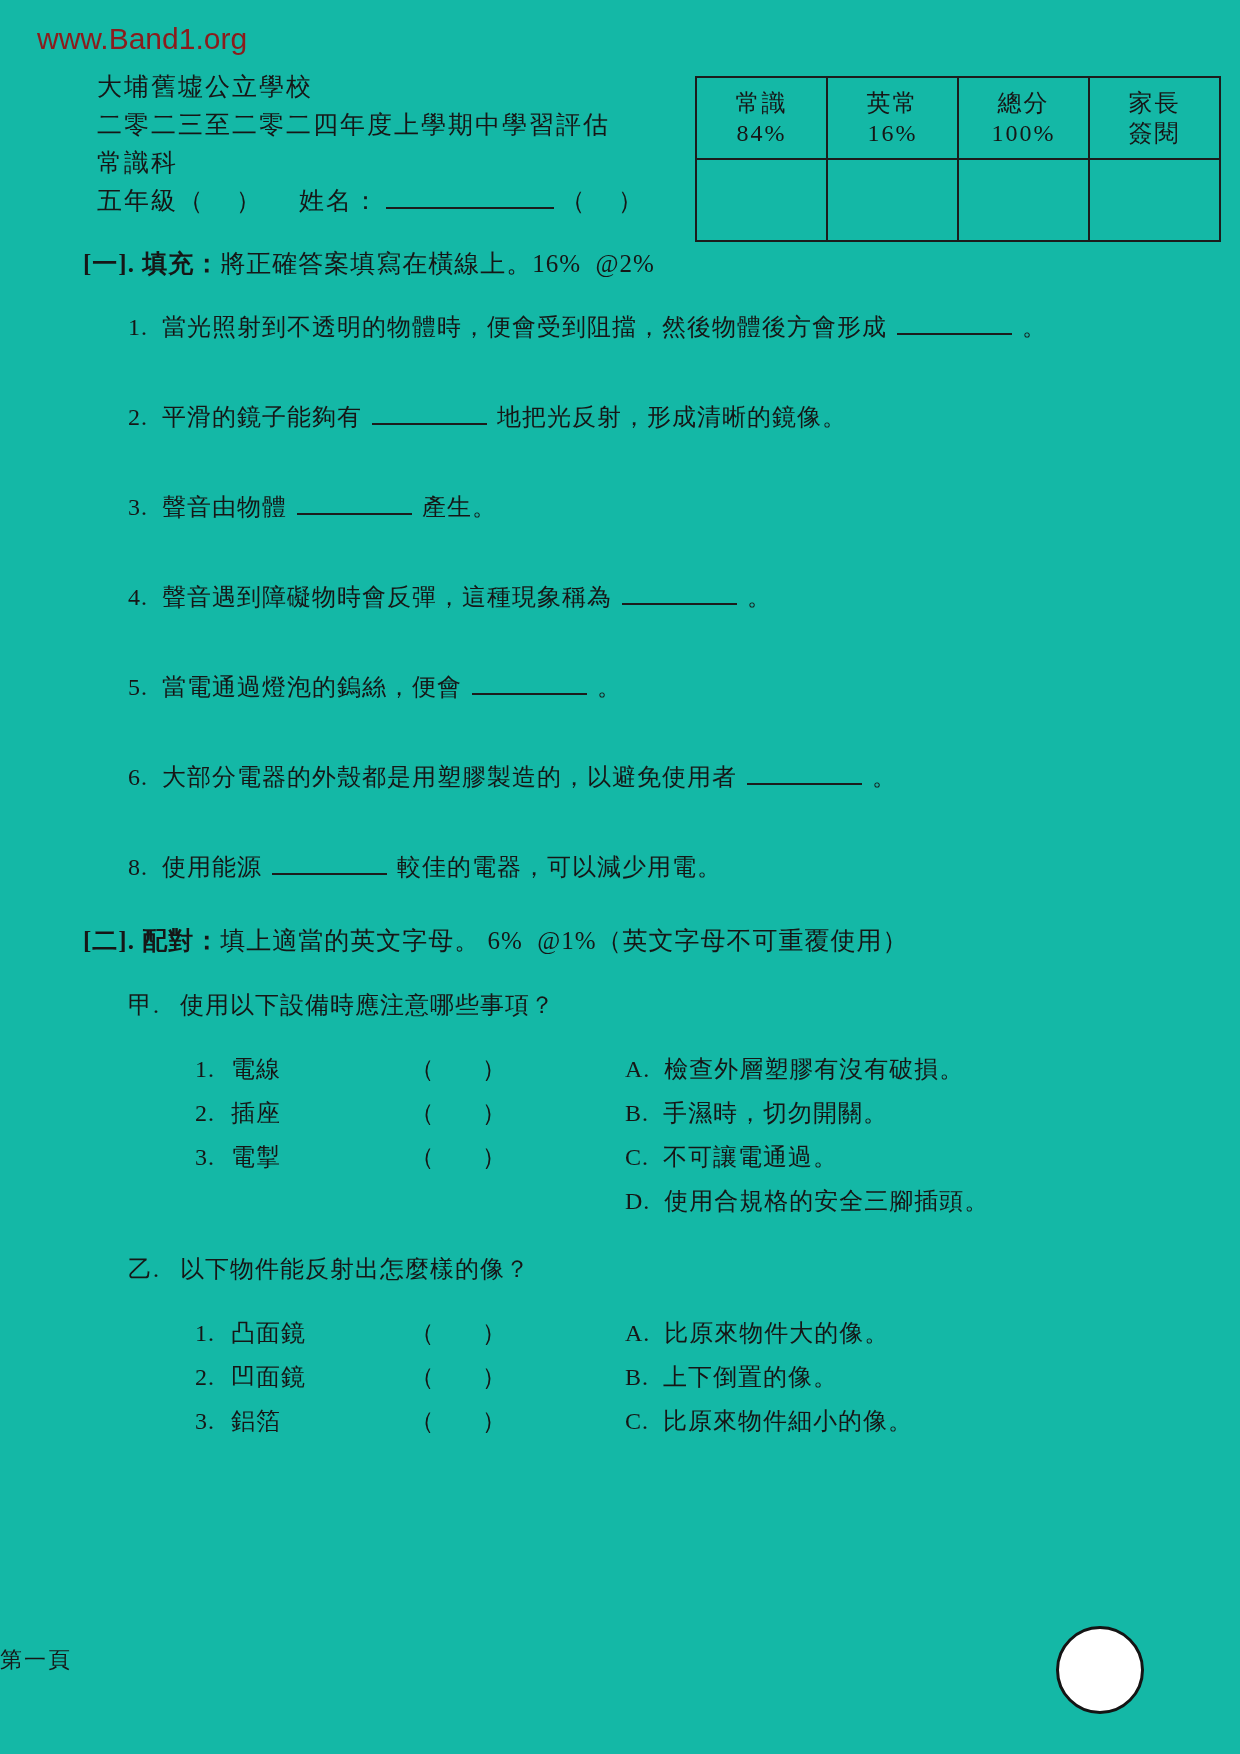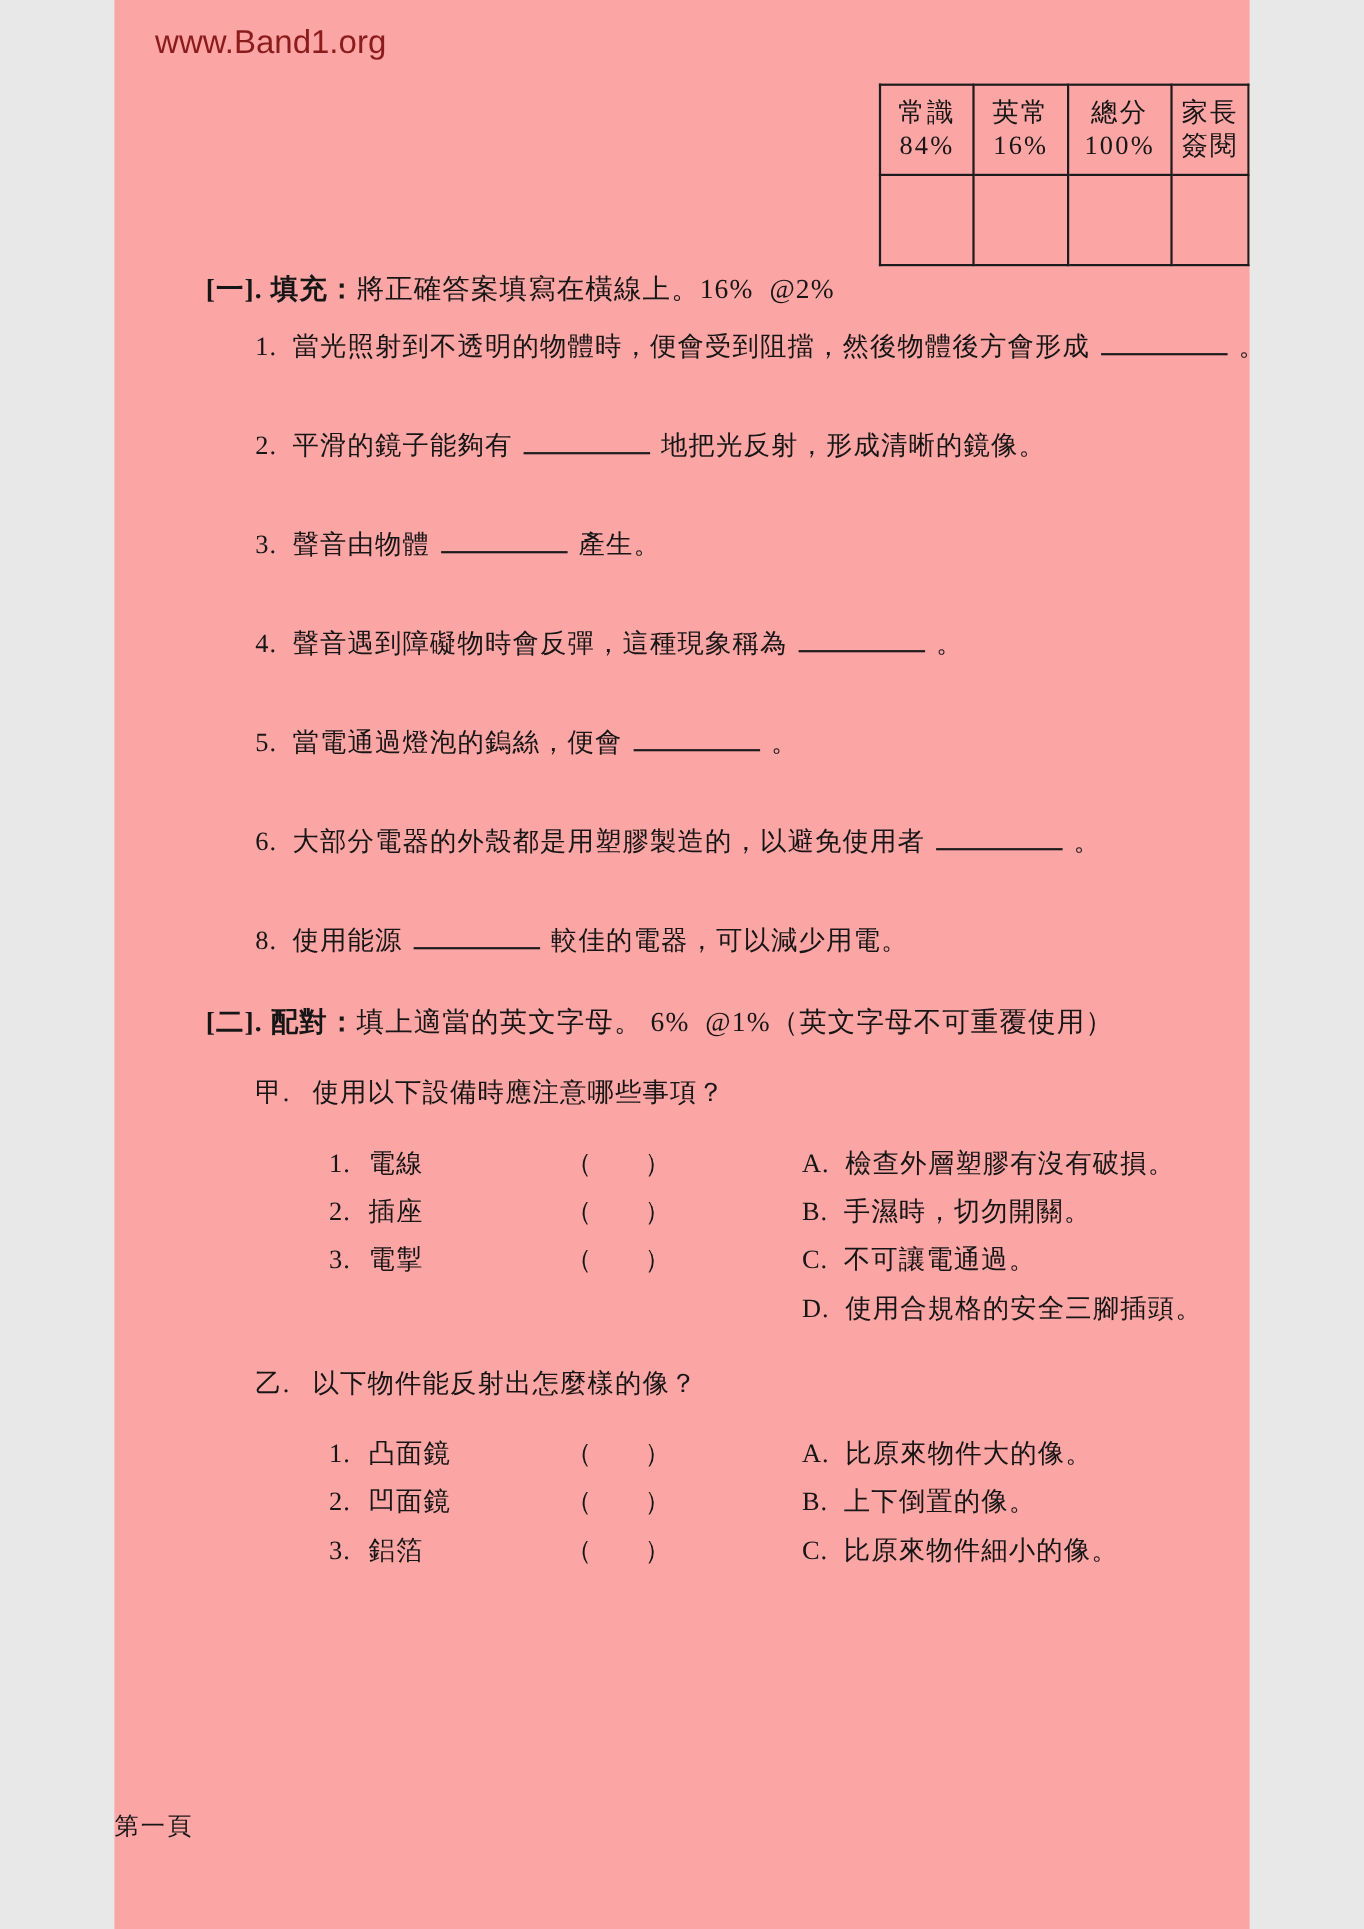--- a/index.html
+++ b/index.html
@@ -1,18 +1,18 @@
 <!DOCTYPE html>
 <html><head>
 <meta charset="utf-8">
 <style>
   html,body { margin:0; padding:0; background:#e8e8e8; }
   .page {
-    position:relative; width:1032px; height:1754px; margin:0 auto;
-    background:#fca5a5; overflow:hidden;
+    position:relative; width:1240px; height:1754px; margin:0 auto;
+    background:#14b8a6; overflow:hidden;
     font-family:"Liberation Serif","DejaVu Serif",serif;
     color:#161616;
   }
   .watermark {
     position:absolute; left:37px; top:22px;
     font-family:"Liberation Sans","DejaVu Sans",sans-serif;
     font-size:30px; color:#8b1c1c;
   }
   .header {
     position:absolute; left:97px; top:68px;
@@ -28,21 +28,21 @@
   .score-table td {
     border:2px solid #1c1c1c; width:121px; height:72px;
     text-align:center; vertical-align:middle;
     font-size:24px; line-height:30px; padding:4px; letter-spacing:2px;
   }
 
   .content {
     position:absolute; left:83px; top:246px; width:1110px;
     font-size:24px; letter-spacing:1px;
   }
-  .sec-heading { line-height:36px; margin-bottom:16px; font-size:25px; }
+  .sec-heading { line-height:36px; margin-bottom:27px; font-size:25px; }
   .sec2 { margin-bottom:28px; }
   .bold { font-weight:bold; }
   .keep-space { white-space:pre-wrap; }
 
   .question { margin-left:45px; line-height:36px; margin-bottom:54px; }
   .q-last { margin-bottom:38px; }
   .qnum { margin-right:14px; }
   .blank {
     display:inline-block; width:115px; height:20px;
     border-bottom:2px solid #1c1c1c; margin:0 10px; vertical-align:baseline;
@@ -69,20 +69,28 @@
     border:3px solid #141414; border-radius:50%; background:#fff;
   }
 </style>
 </head>
 <body>
 
 <div class="page">
 
   <div class="watermark">www.Band1.org</div>
 
+  <div class="header">
+    <div>大埔舊墟公立學校</div>
+    <div>二零二三至二零二四年度上學期中學習評估</div>
+    <div>常識科</div>
+    <div>
+      <span>五年級</span><span class="paren">（　）</span><span class="wgap"></span><span>姓名：</span><span class="blank name-blank"></span><span class="paren">（　）</span>
+    </div>
+  </div>
 
   <table class="score-table">
     <tbody>
       <tr>
         <td>
           <div>常識</div>
           <div>84%</div>
         </td>
         <td>
           <div>英常</div>

